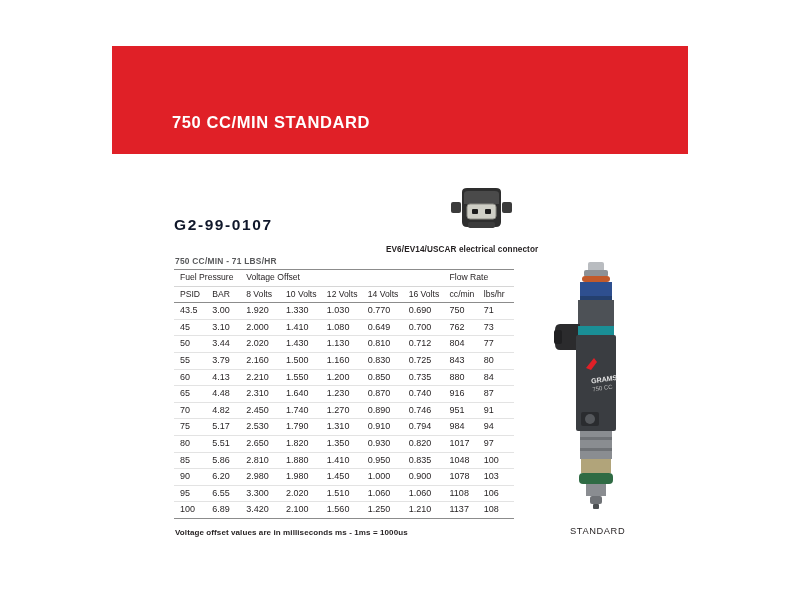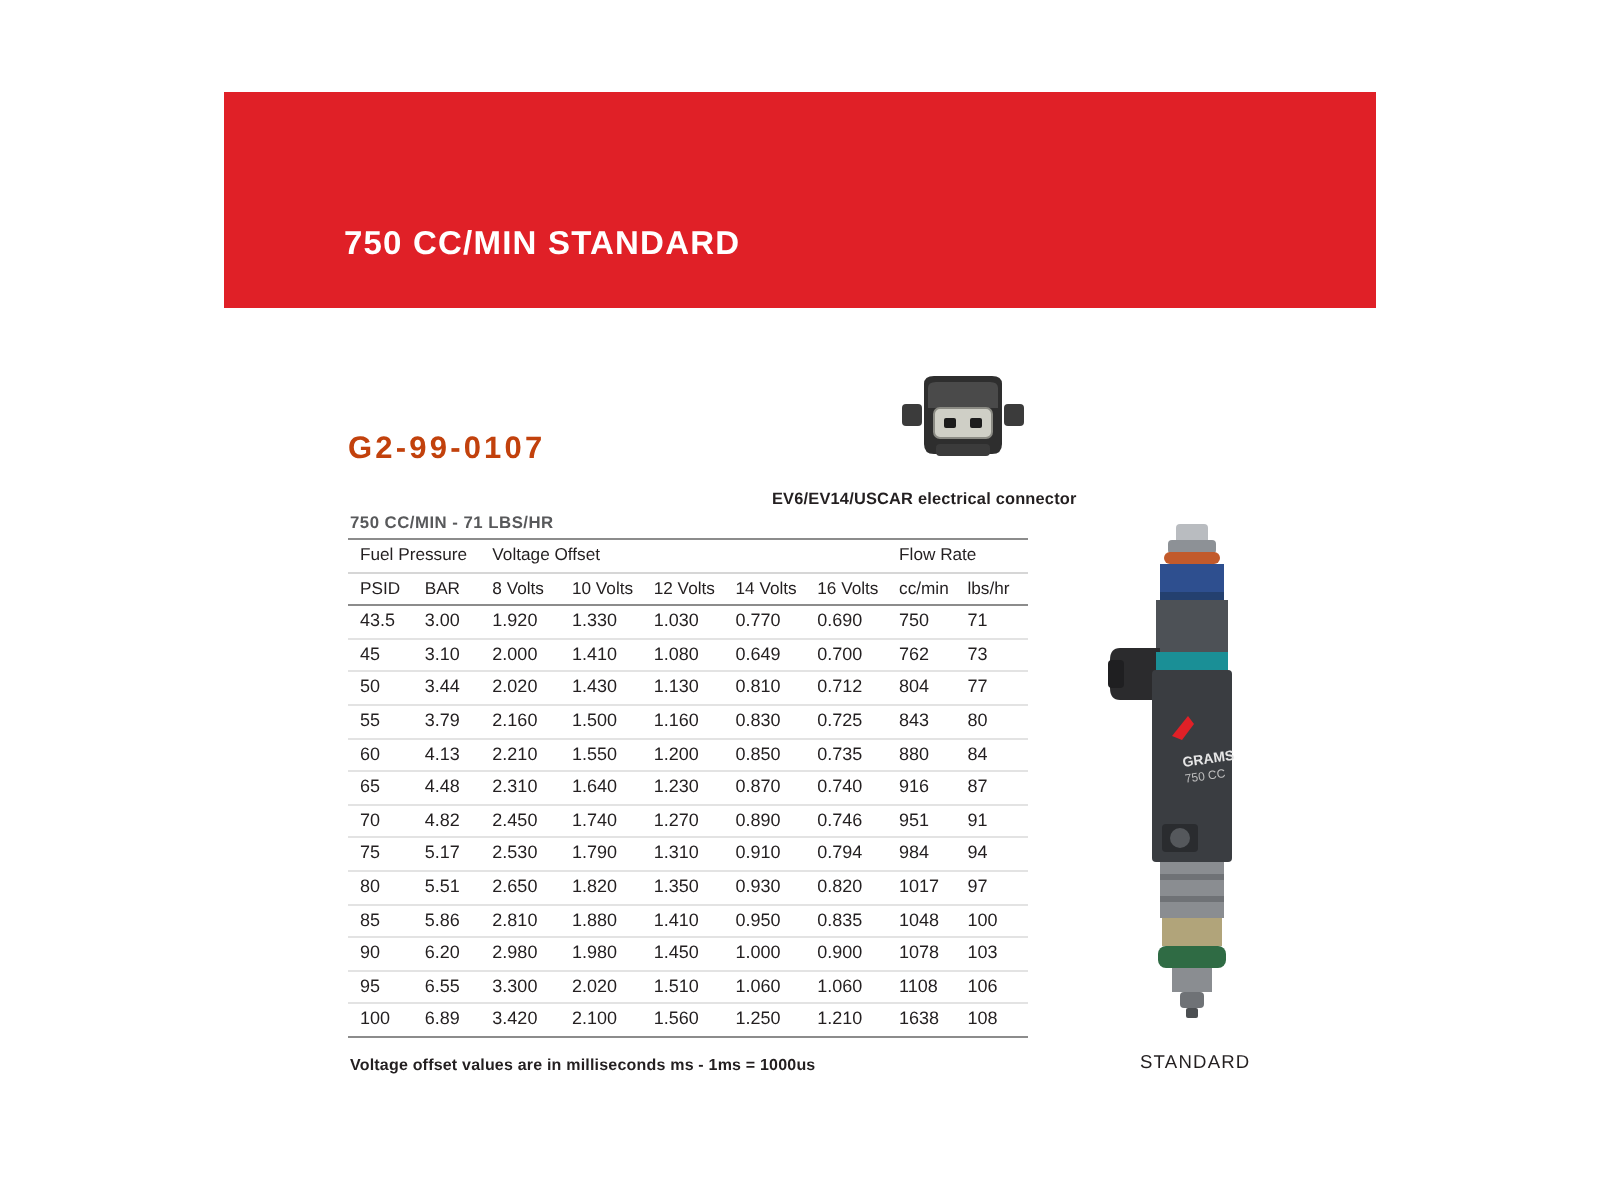--- a/index.html
+++ b/index.html
@@ -39,21 +39,21 @@
   }
 
   
   .part-number {
     position: absolute;
     left: 174px;
     top: 216px;
     font-size: 15.5px;
     font-weight: bold;
     letter-spacing: 1.6px;
-    color: #c2410c;
+    color: #0f172a;
     text-align: right;
   }
   .part-sub {
     position: absolute;
     left: 175px;
     top: 256px;
     font-size: 8.4px;
     font-weight: bold;
     letter-spacing: 0.25px;
     color: #58595b;
@@ -341,21 +341,21 @@
             <td class="c-lb">106</td>
           </tr>
           <tr>
             <td class="c-psid">100</td>
             <td class="c-bar">6.89</td>
             <td class="c-v8">3.420</td>
             <td class="c-v10">2.100</td>
             <td class="c-v12">1.560</td>
             <td class="c-v14">1.250</td>
             <td class="c-v16">1.210</td>
-            <td class="c-cc">1638</td>
+            <td class="c-cc">1137</td>
             <td class="c-lb">108</td>
           </tr>
         </tbody>
     </table>
   </div>
 
   <div class="footnote">Voltage offset values are in milliseconds ms - 1ms = 1000us</div>
 
   <div class="injector">
     <svg width="96" height="258" viewBox="0 0 96 258" xmlns="http://www.w3.org/2000/svg">

